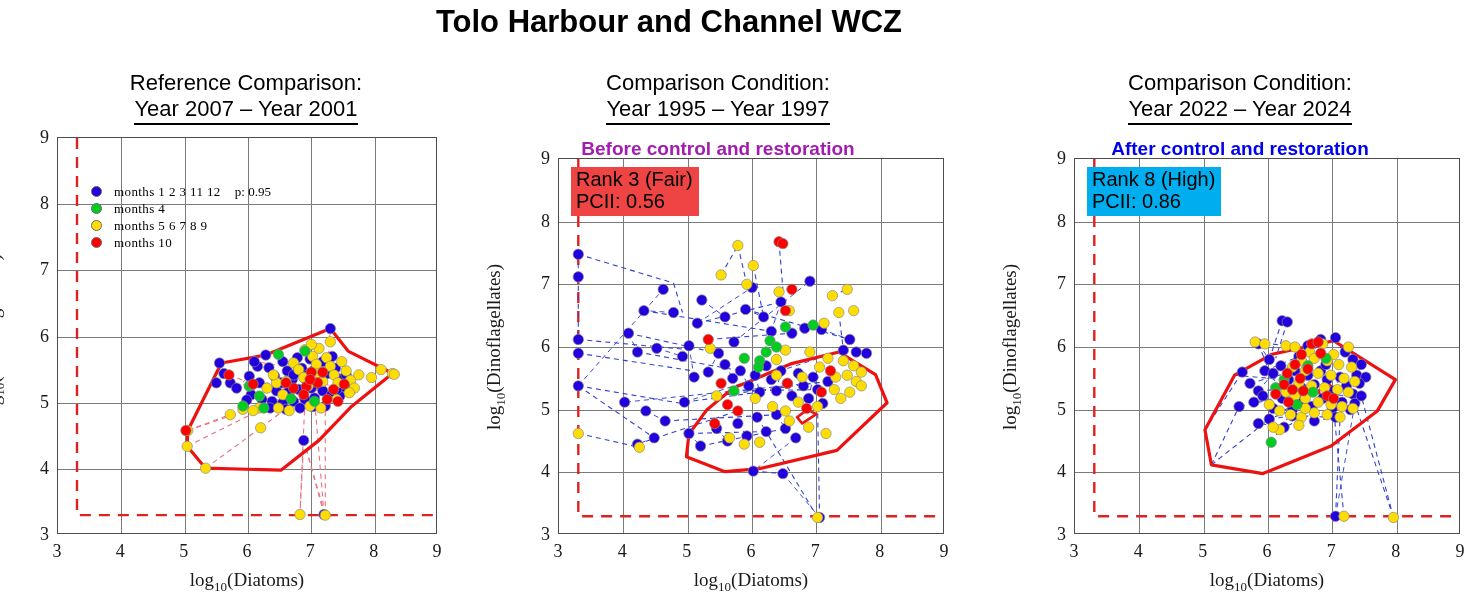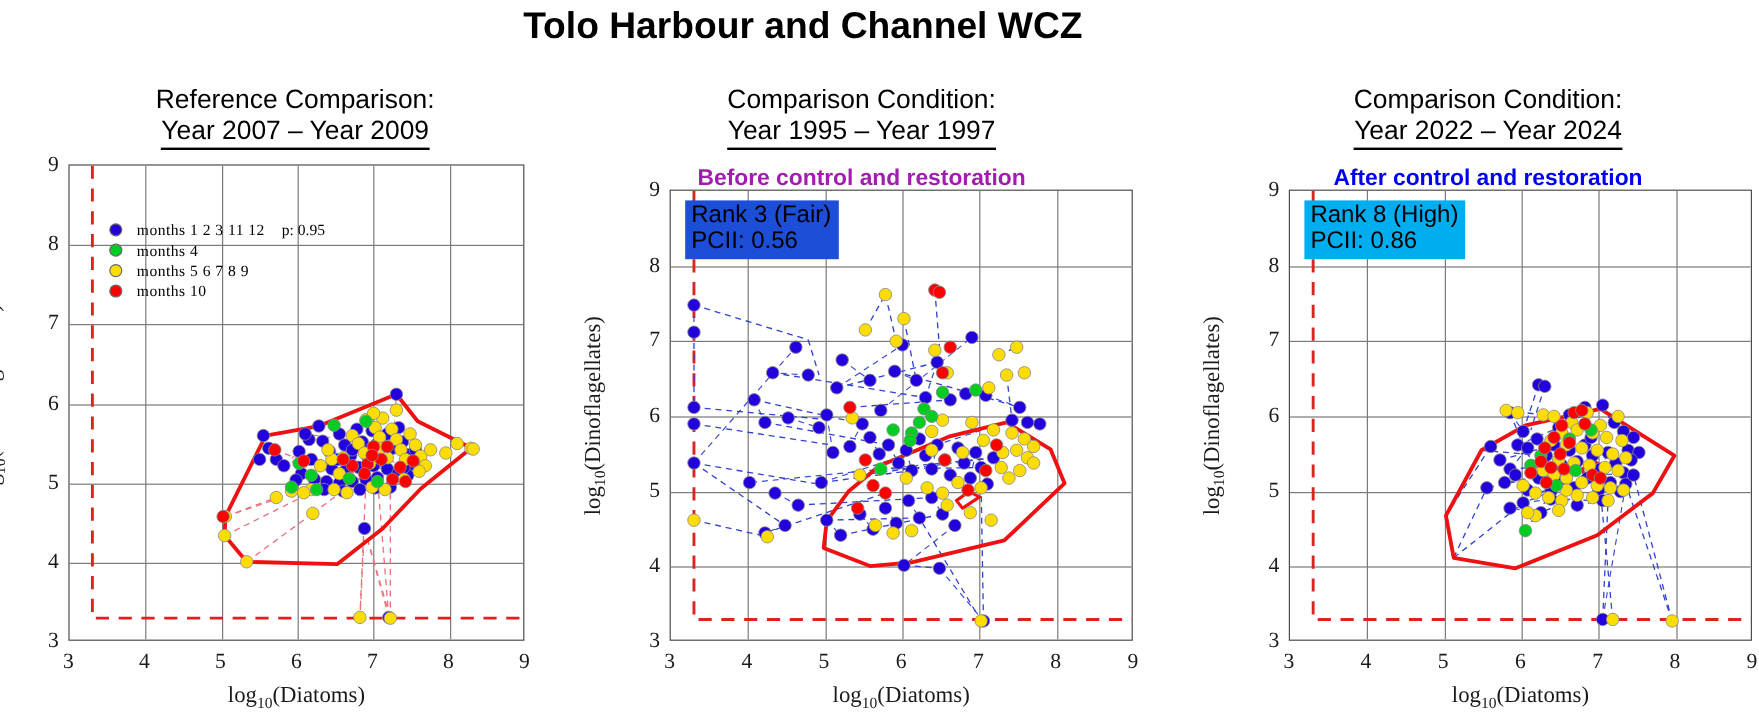--- a/index.html
+++ b/index.html
@@ -131,21 +131,21 @@
   .legend-p { margin-left: 14px; }
 </style>
 </head>
 <body>
 
 <div id="figure">
 
   <div id="main-title">Tolo Harbour and Channel WCZ</div>
 
 <div class="panel" style="left: 0px; width: 492px;">
-      <div class="panel-title" style="top: 70px;"><span class="ln1">Reference Comparison:</span><span><span class="ln2">Year 2007 – Year 2009</span></span></div>
+      <div class="panel-title" style="top: 70px;"><span class="ln1">Reference Comparison:</span><span><span class="ln2">Year 2007 – Year 2001</span></span></div>
       <div class="plotbox" style="left: 57px; top: 137px; width: 380px; height: 397px;">
         <div class="plot-inner">
           <div class="gridline v" style="left: 63.3333px; background: rgb(122, 122, 122);"></div>
           <div class="gridline v" style="left: 126.667px; background: rgb(122, 122, 122);"></div>
           <div class="gridline v" style="left: 190px; background: rgb(122, 122, 122);"></div>
           <div class="gridline v" style="left: 253.333px; background: rgb(122, 122, 122);"></div>
           <div class="gridline v" style="left: 316.667px; background: rgb(122, 122, 122);"></div>
           <div class="gridline h" style="top: 330.833px; background: rgb(122, 122, 122);"></div>
           <div class="gridline h" style="top: 264.667px; background: rgb(122, 122, 122);"></div>
           <div class="gridline h" style="top: 198.5px; background: rgb(122, 122, 122);"></div>
@@ -605,21 +605,21 @@
               <circle cx="228.38333333333333" cy="224.34666666666666" r="5.2" fill="#ff0000" stroke="#8a8a8a" stroke-width="0.7"></circle>
               <circle cx="271.4866666666666" cy="211.81333333333333" r="5.2" fill="#ff0000" stroke="#8a8a8a" stroke-width="0.7"></circle>
               <circle cx="262.48" cy="233.11999999999998" r="5.2" fill="#ff0000" stroke="#8a8a8a" stroke-width="0.7"></circle>
               <circle cx="168.55333333333334" cy="245.65333333333334" r="5.2" fill="#ff0000" stroke="#8a8a8a" stroke-width="0.7"></circle>
               <circle cx="247.6833333333333" cy="249.41333333333336" r="5.2" fill="#ff0000" stroke="#8a8a8a" stroke-width="0.7"></circle>
               <circle cx="178.8466666666667" cy="251.91999999999996" r="5.2" fill="#ff0000" stroke="#8a8a8a" stroke-width="0.7"></circle>
               <circle cx="155.68666666666667" cy="264.4533333333333" r="5.2" fill="#ff0000" stroke="#8a8a8a" stroke-width="0.7"></circle>
             </g>
           </svg>
         </div>
-        <div class="rank-box" style="left: 12px; top: 8px; background: #1d4ed8;">
+        <div class="rank-box" style="left: 12px; top: 8px; background: #ef4444;">
           <span class="l2">Rank 3 (Fair)</span>
           <span class="l2">PCII: 0.56</span>
         </div>
       </div>
       <div class="tick-lbl tick-y" style="left: 28px; width: 30px; top: 534px;">3</div>
       <div class="tick-lbl tick-y" style="left: 28px; width: 30px; top: 471.333px;">4</div>
       <div class="tick-lbl tick-y" style="left: 28px; width: 30px; top: 408.667px;">5</div>
       <div class="tick-lbl tick-y" style="left: 28px; width: 30px; top: 346px;">6</div>
       <div class="tick-lbl tick-y" style="left: 28px; width: 30px; top: 283.333px;">7</div>
       <div class="tick-lbl tick-y" style="left: 28px; width: 30px; top: 220.667px;">8</div>

